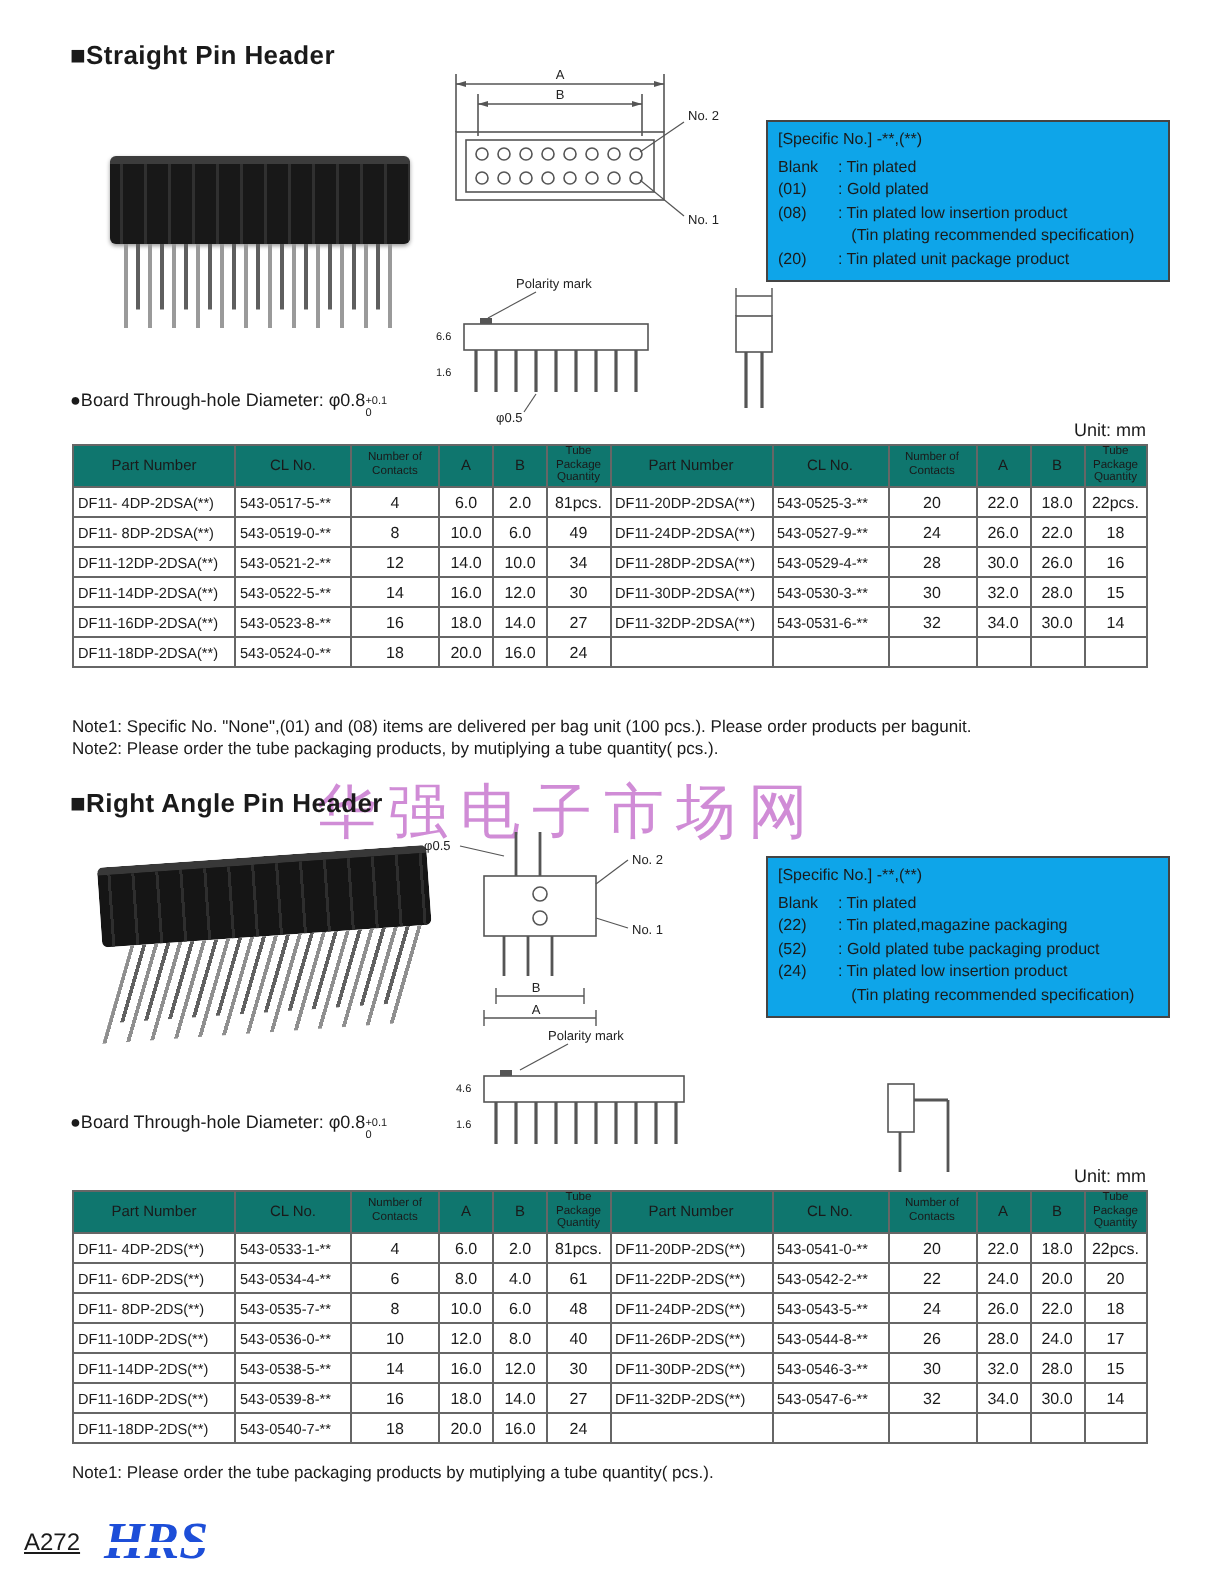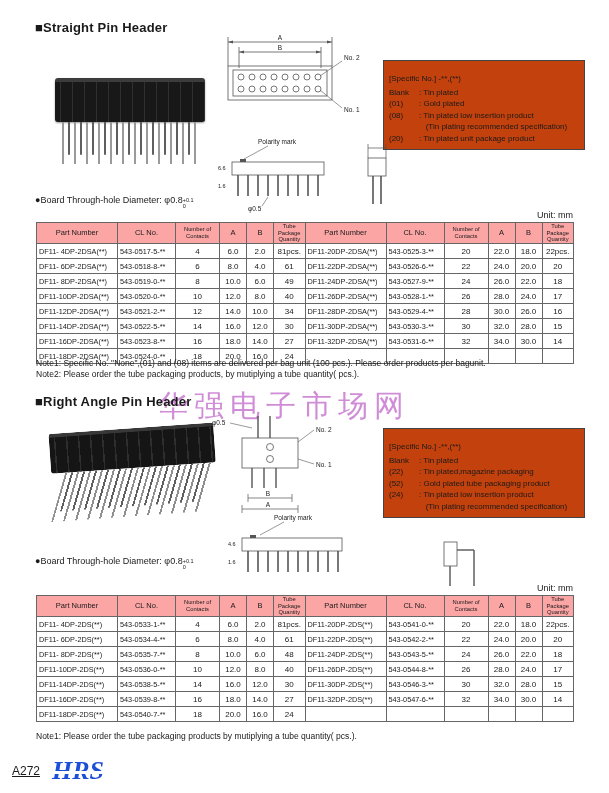--- a/index.html
+++ b/index.html
@@ -1,31 +1,31 @@
 <!DOCTYPE html>
 <html><head>
 <meta charset="utf-8">
 <style>
   html,body{margin:0;padding:0;}
   body{width:609px;height:793px;background:#fff;font-family:"Liberation Sans",sans-serif;color:#1a1a1a;position:relative;overflow:hidden;}
   .abs{position:absolute;}
   .section-title{font-size:13px;font-weight:bold;letter-spacing:.2px;}
   .watermark{font-size:30px;color:#a21caf;opacity:.5;letter-spacing:6px;white-space:nowrap;}
-  .spec-box{width:190px;border:1px solid #444;background:#c2410c;padding:12px 5px 4px;font-size:8px;line-height:1.45;}
+  .spec-box{width:190px;border:1px solid #444;background:#0ea5e9;padding:3px 5px 4px;font-size:8px;line-height:1.45;}
   .sb-title{margin-bottom:2px;}
   .sb-line{display:flex;}
   .sb-code{width:30px;flex:none;}
   .sb-desc{flex:1;white-space:pre-wrap;}
   .hole-note{font-size:9px;}
   .tol{display:inline-flex;flex-direction:column;font-size:5.5px;line-height:1.05;vertical-align:1px;}
   .unit{font-size:9px;padding-left:47px;}
   .note{font-size:8.5px;line-height:1.3;}
   table.pn-table{border-collapse:collapse;table-layout:fixed;width:537px;background:#fff;border:1px solid #333;}
   .pn-table th,.pn-table td{border:1px solid #666;padding:0 2px;height:14px;text-align:center;font-size:8px;white-space:nowrap;overflow:hidden;}
-  .pn-table th{font-weight:normal;font-size:7.5px;white-space:pre-line;line-height:1.15;height:20px;background:#fca5a5;}
+  .pn-table th{font-weight:normal;font-size:7.5px;white-space:pre-line;line-height:1.15;height:20px;background:#0f766e;}
   .pn-table th:nth-child(3),.pn-table th:nth-child(9),.pn-table th:nth-child(6),.pn-table th:nth-child(12){font-size:5.8px;}
   .pn-table td.ltext{text-align:left;font-size:7.3px;}
   col.c-pn{width:81px;}col.c-cl{width:58px;}col.c-n{width:44px;}col.c-a{width:27px;}col.c-b{width:27px;}col.c-q{width:31.5px;}
   .t6{font-size:6.5px;fill:#222;font-family:"Liberation Sans",sans-serif;}
   .t5{font-size:5.5px;fill:#222;font-family:"Liberation Sans",sans-serif;}
   .dwsvg{position:absolute;}
   
   .photo1{left:55px;top:78px;width:150px;height:92px;}
   .p1-body{height:40px;background:#181818;border-radius:3px;border-top:4px solid #3c3c3c;
     background-image:repeating-linear-gradient(90deg,transparent 0 5px,#303030 5px 6.5px,transparent 6.5px 12px);
@@ -207,60 +207,32 @@
         <td>2.0</td>
         <td>81pcs.</td>
         <td class="ltext">DF11-20DP-2DSA(**)</td>
         <td class="ltext">543-0525-3-**</td>
         <td>20</td>
         <td>22.0</td>
         <td>18.0</td>
         <td>22pcs.</td>
       </tr>
       <tr>
-        <td class="ltext">DF11- 6DP-2DSA(**)</td>
-        <td class="ltext">543-0518-8-**</td>
-        <td>6</td>
-        <td>8.0</td>
-        <td>4.0</td>
-        <td>61</td>
-        <td class="ltext">DF11-22DP-2DSA(**)</td>
-        <td class="ltext">543-0526-6-**</td>
-        <td>22</td>
-        <td>24.0</td>
-        <td>20.0</td>
-        <td>20</td>
-      </tr>
-      <tr>
         <td class="ltext">DF11- 8DP-2DSA(**)</td>
         <td class="ltext">543-0519-0-**</td>
         <td>8</td>
         <td>10.0</td>
         <td>6.0</td>
         <td>49</td>
         <td class="ltext">DF11-24DP-2DSA(**)</td>
         <td class="ltext">543-0527-9-**</td>
         <td>24</td>
         <td>26.0</td>
         <td>22.0</td>
         <td>18</td>
-      </tr>
-      <tr>
-        <td class="ltext">DF11-10DP-2DSA(**)</td>
-        <td class="ltext">543-0520-0-**</td>
-        <td>10</td>
-        <td>12.0</td>
-        <td>8.0</td>
-        <td>40</td>
-        <td class="ltext">DF11-26DP-2DSA(**)</td>
-        <td class="ltext">543-0528-1-**</td>
-        <td>26</td>
-        <td>28.0</td>
-        <td>24.0</td>
-        <td>17</td>
       </tr>
       <tr>
         <td class="ltext">DF11-12DP-2DSA(**)</td>
         <td class="ltext">543-0521-2-**</td>
         <td>12</td>
         <td>14.0</td>
         <td>10.0</td>
         <td>34</td>
         <td class="ltext">DF11-28DP-2DSA(**)</td>
         <td class="ltext">543-0529-4-**</td>

